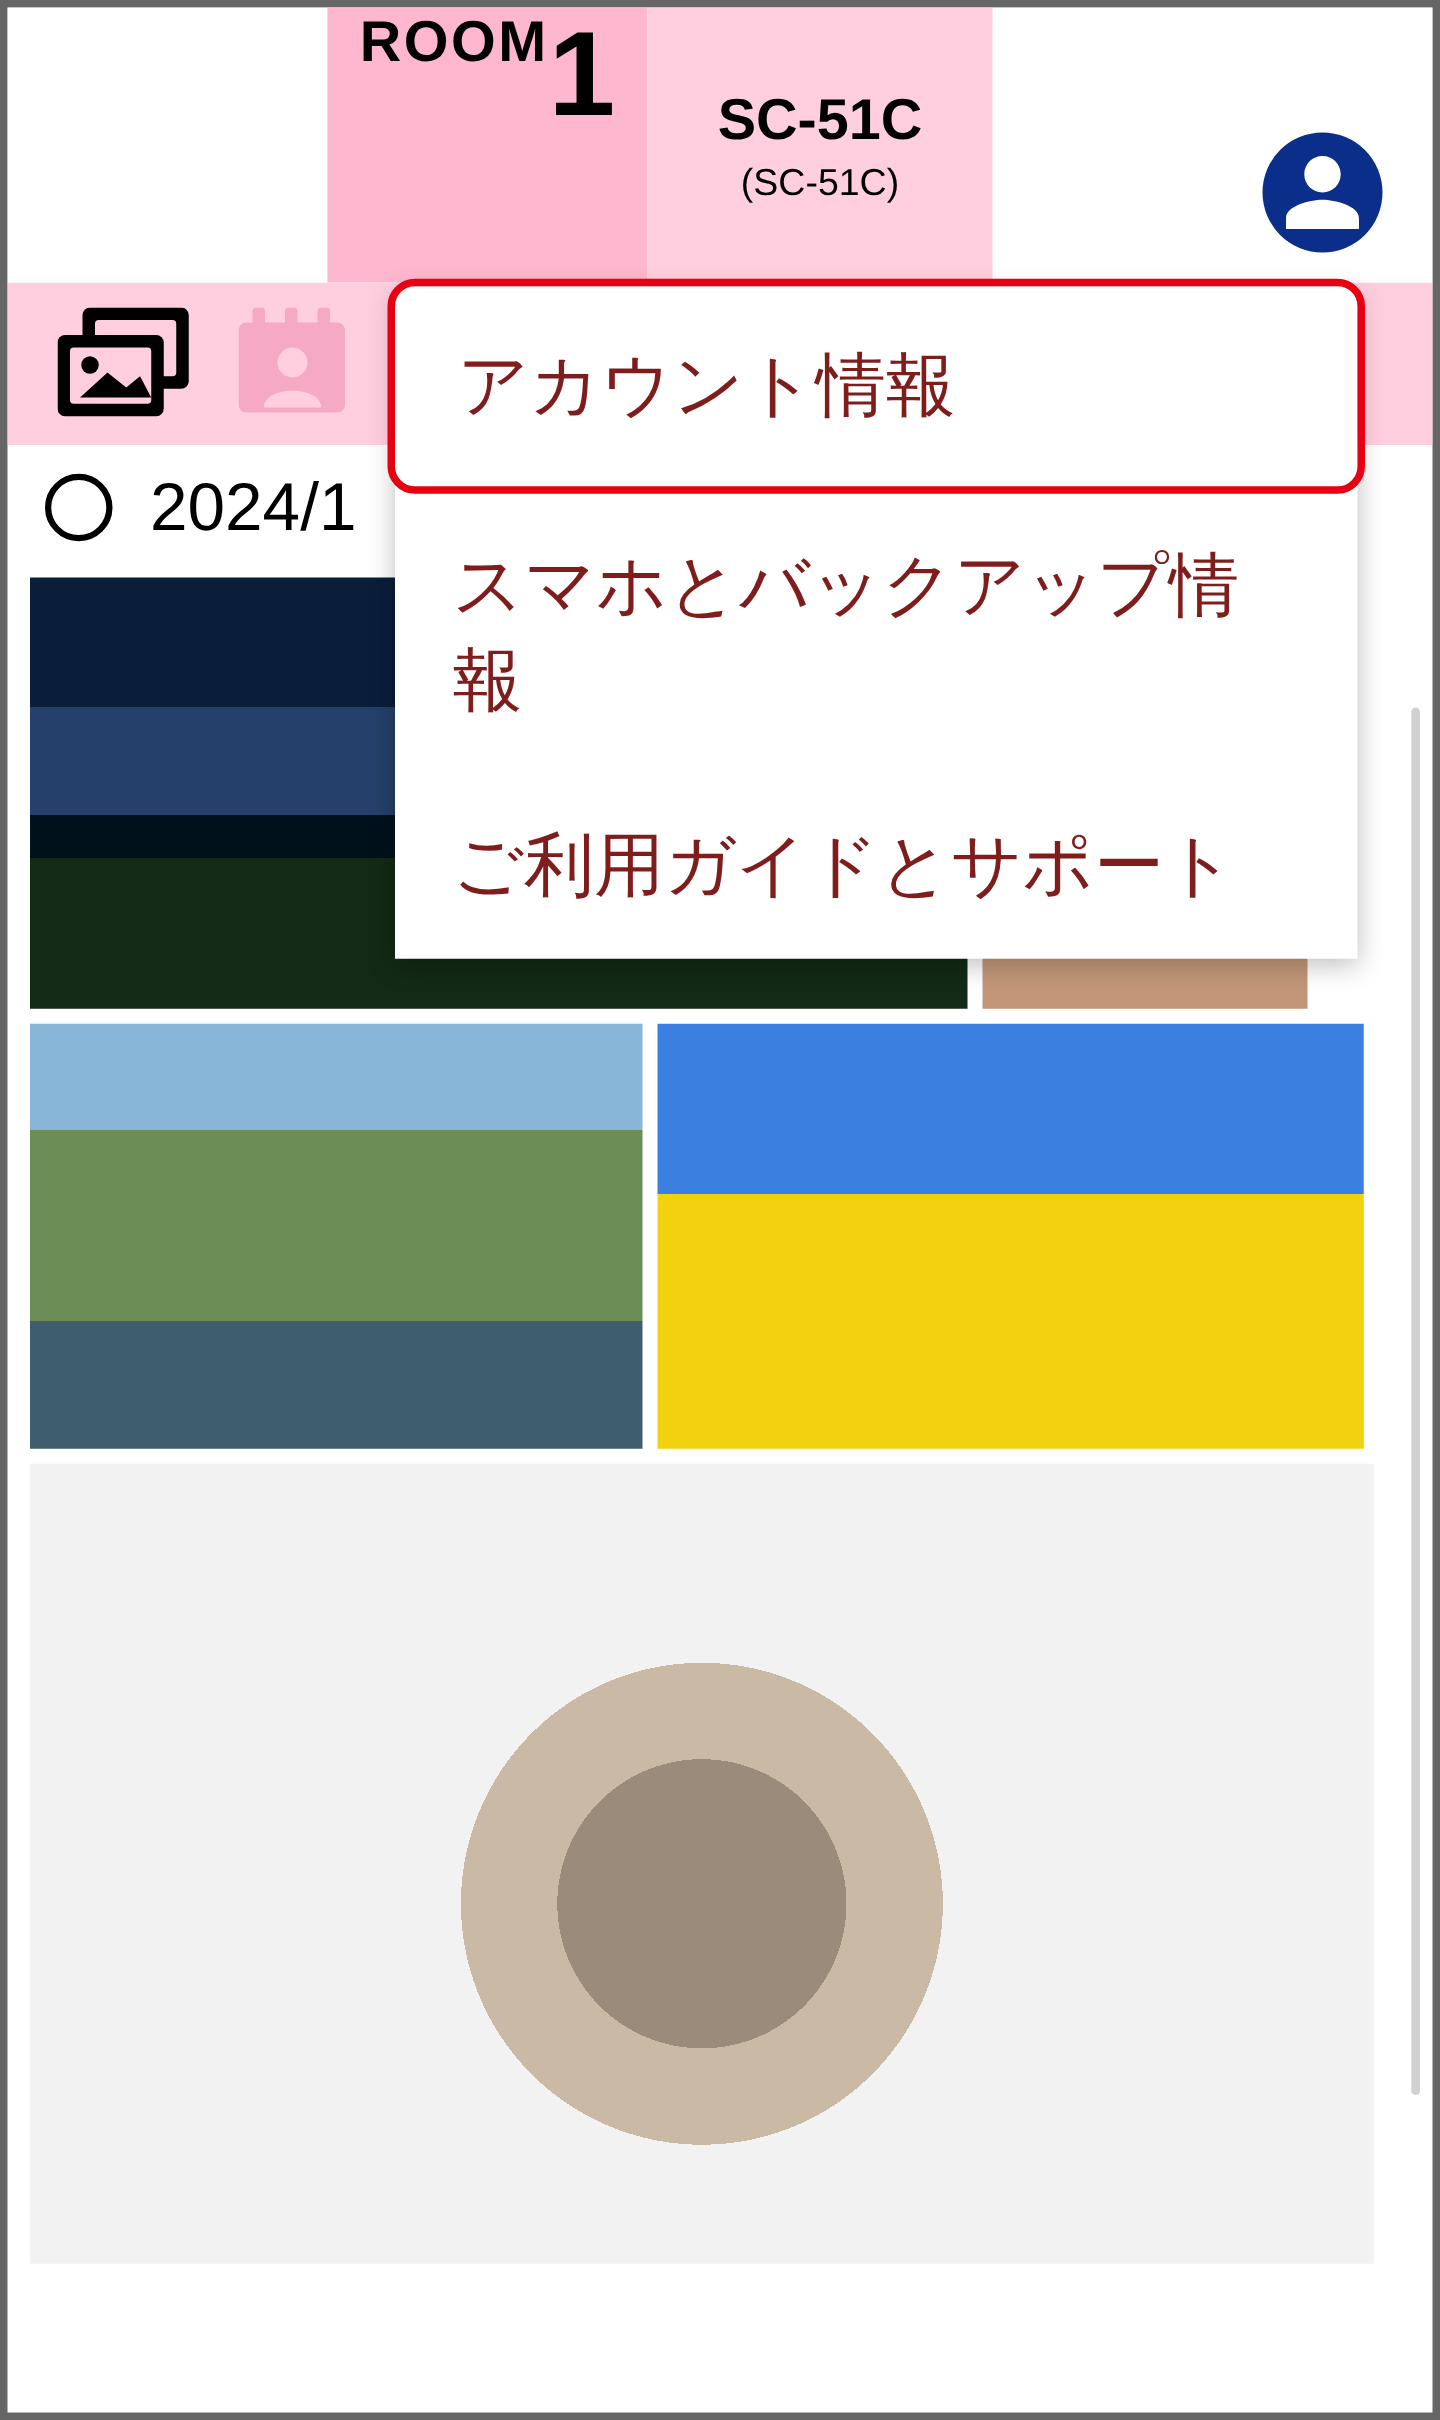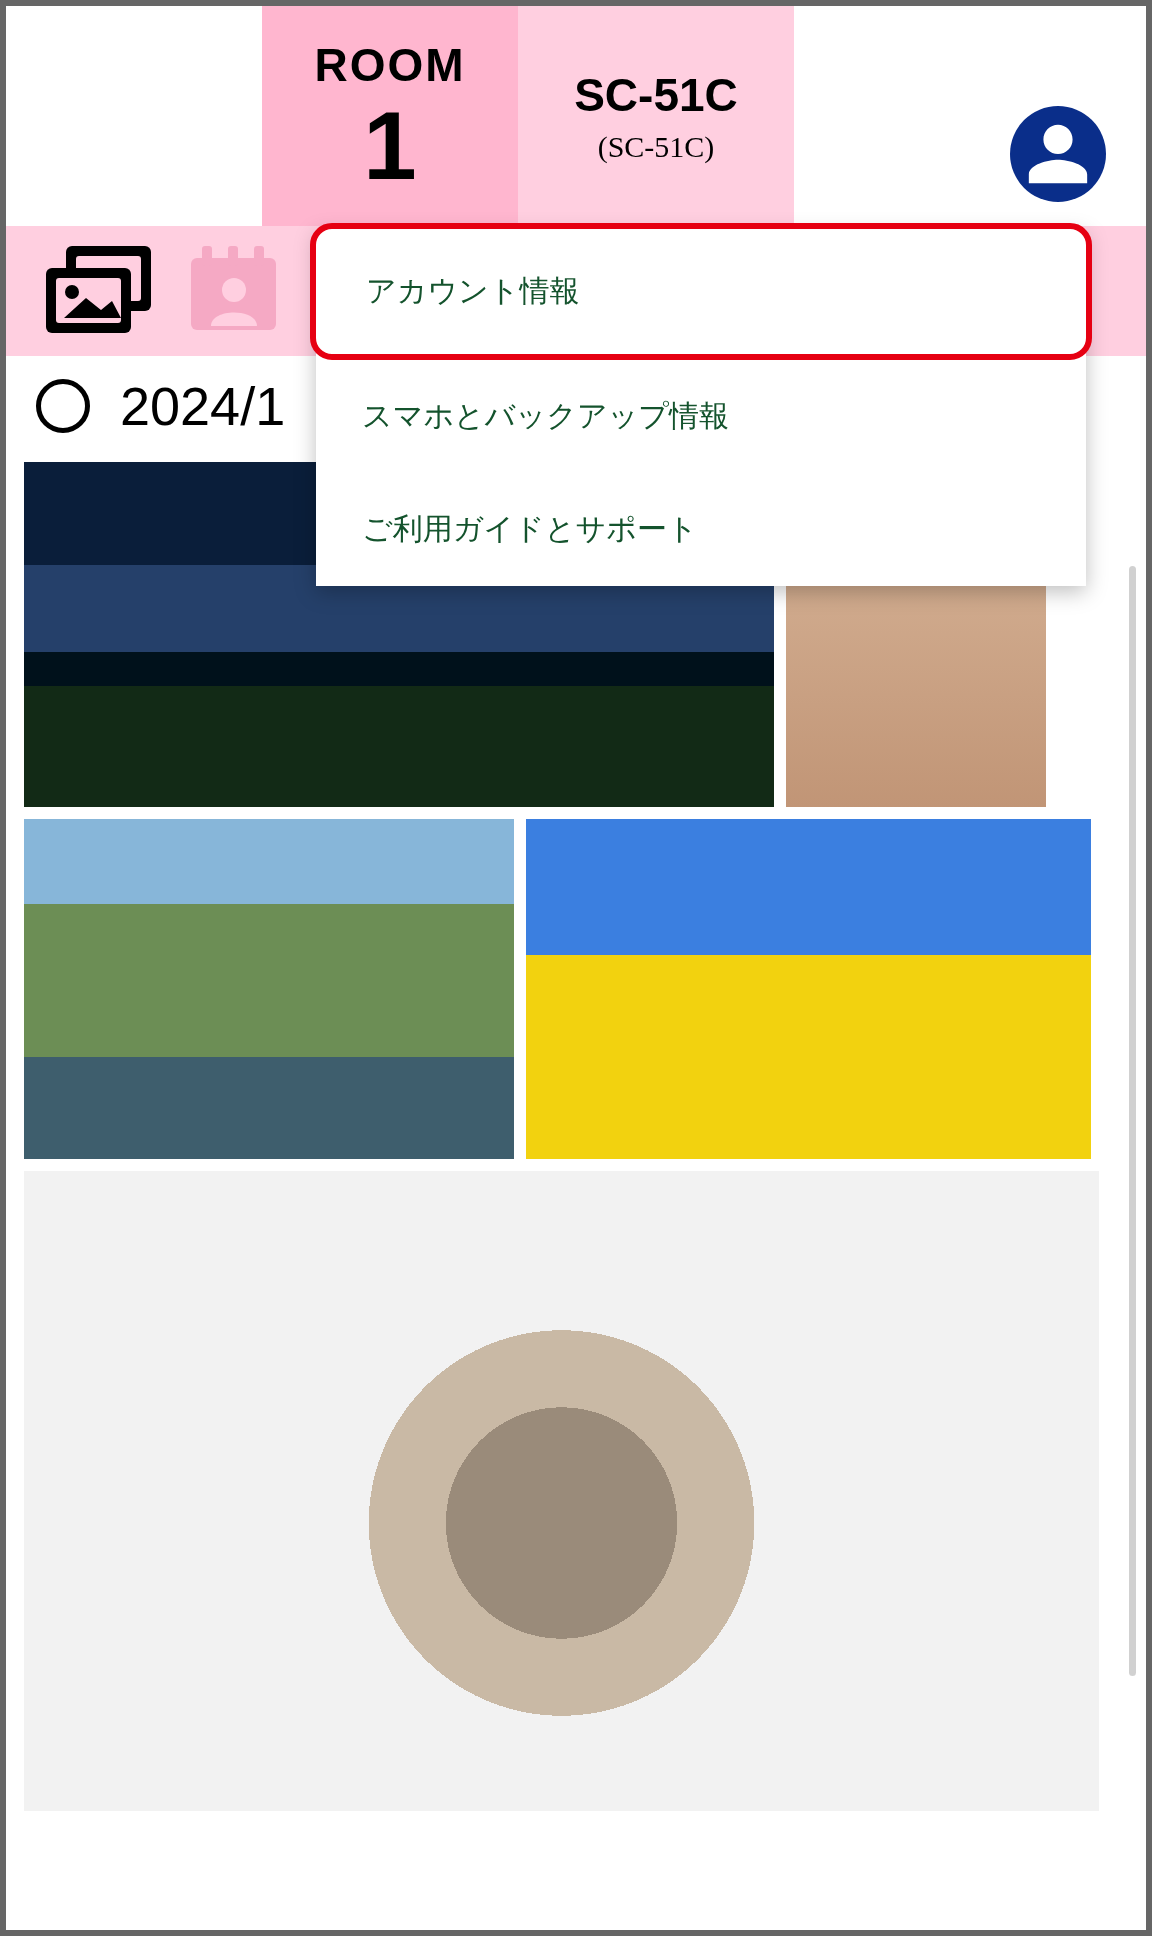--- a/index.html
+++ b/index.html
@@ -1,26 +1,26 @@
 <!DOCTYPE html>
 <html><head>
 <meta charset="utf-8">
 <style>
   * { box-sizing: border-box; margin: 0; padding: 0; }
   html, body { width: 1152px; height: 1936px; font-family: -apple-system, "Hiragino Sans", "Meiryo", sans-serif; background: #666; }
   .frame { position: relative; width: 1152px; height: 1936px; background: #fff; border: 6px solid #666; overflow: hidden; }
 
   
   .header-tabs { display: flex; height: 220px; background: #fff; position: relative; }
-  .tab-room { width: 256px; background: #ffb6cf; text-align: center; display: flex; flex-direction: column; justify-content: center; margin-left: 256px;}
+  .tab-room { width: 256px; background: #ffb6cf; display: flex; flex-direction: row; justify-content: center; margin-left: 256px;}
   .tab-room .room-label { font-size: 46px; font-weight: 600; letter-spacing: 2px; color: #000; }
   .tab-room .room-num { font-size: 96px; font-weight: 800; line-height: 1; color:#000; margin-top: 6px;}
   .tab-device { width: 276px; background: #ffcfe0; display:flex; flex-direction:column; justify-content:center; align-items:center; }
   .tab-device .dev-name { font-size: 46px; font-weight:700; color:#000; }
-  .tab-device .dev-sub  { font-size: 30px; color:#000; margin-top:8px;font-family:Liberation Serif, serif; }
+  .tab-device .dev-sub  { font-size: 30px; color:#000; margin-top:8px; }
 
   .avatar-btn { position:absolute; right:40px; top:100px; width:96px; height:96px; border-radius:50%; background:#0a2e8a; display:flex; align-items:center; justify-content:center; cursor:pointer; }
   .avatar-btn svg { width:70px; height:70px; fill:#fff; }
 
   
   .toolbar { height: 130px; background:#ffcfe0; display:flex; align-items:center; padding-left:40px; gap:30px; }
   .toolbar .ticon { display:flex; align-items:center; justify-content:center; }
   .ticon svg { fill:#000; }
 
   
@@ -32,21 +32,21 @@
   .thumb { display:inline-block; margin:6px; background:#ccc; }
   .row1 .a { width: 750px; height:345px; background: linear-gradient(#0a1e3a 0%, #0a1e3a 30%, #25406a 30%, #25406a 55%, #00111b 55%, #00111b 65%, #122a16 65%, #122a16 100%); position:relative;}
   .row1 .b { width: 260px; height:345px; background: linear-gradient(#d9b79b, #c19576); }
   .row2 .a { width: 490px; height:340px; background: linear-gradient(#87b6d9 0%, #87b6d9 25%, #6c8e55 25%, #6c8e55 70%, #3e5e6d 70%); }
   .row2 .b { width: 565px; height:340px; background: linear-gradient(#3b7fe0 0%, #3b7fe0 40%, #f2d20f 40%, #f2d20f 100%); }
   .row3 .a { width: 1075px; height:640px; background: radial-gradient(circle at 50% 55%, #9a8b7a 0%, #9a8b7a 18%, #c9b9a5 18%, #c9b9a5 30%, #f2f2f2 30%, #f2f2f2 100%); }
   .row1,.row2,.row3{ display:flex; }
 
   
   .menu { position:absolute; left:310px; top:223px; width:770px; background:#fff; box-shadow: 0 6px 20px rgba(0,0,0,.25); z-index:50; padding:0; }
-  .menu-item { padding: 36px 46px; font-size:30px; color:#14532d; cursor:pointer; }
+  .menu-item { padding: 36px 46px; font-size:56px; color:#7f1d1d; cursor:pointer; }
   .menu-item.highlight { border:6px solid #e60012; border-radius:22px; }
   
   .menu-item.highlight { margin:-6px -6px 0 -6px; padding:42px 50px; }
 
   
   .scroll-ind { position:absolute; right:10px; top:560px; width:7px; height:1110px; background:rgba(0,0,0,.18); border-radius:4px;}
 </style>
 </head>
 <body>
 

